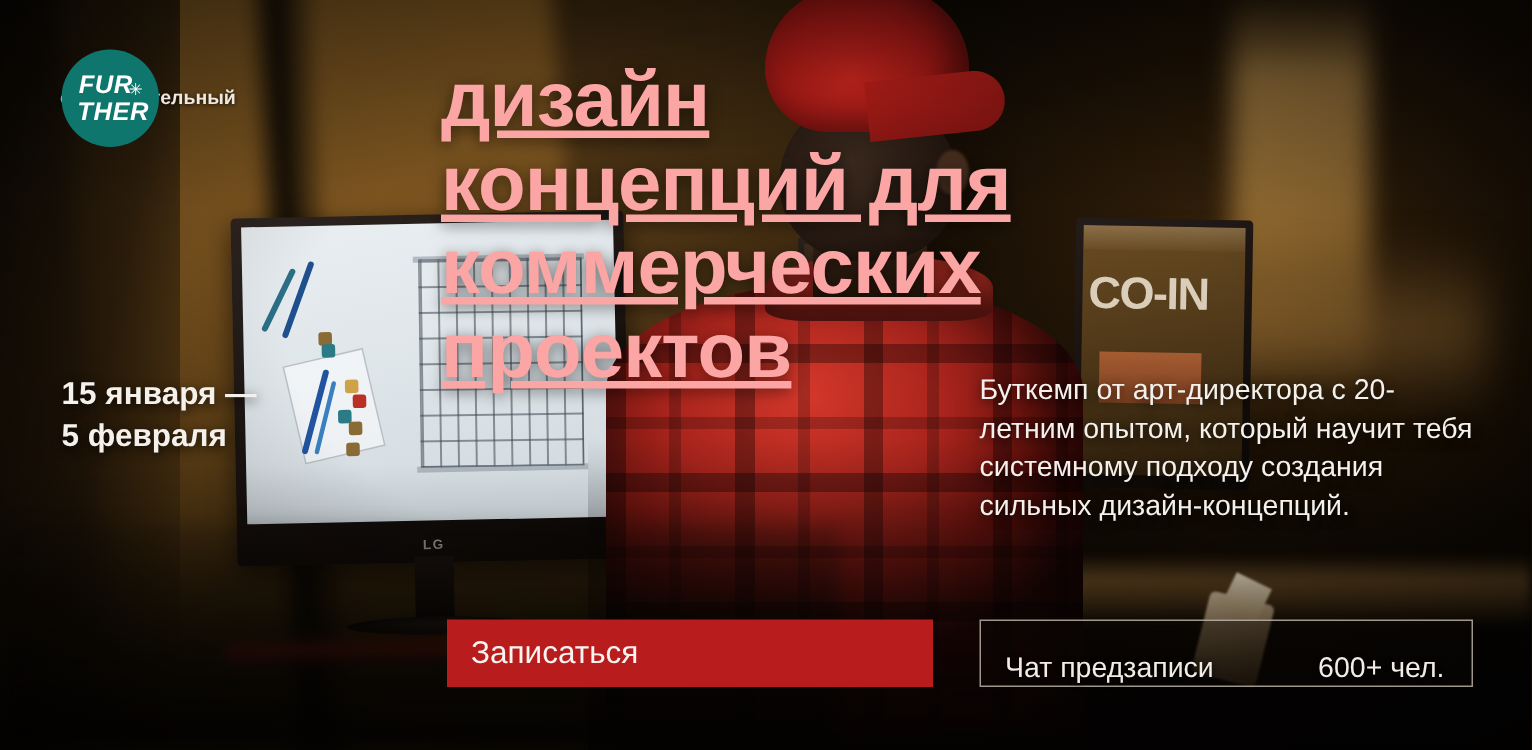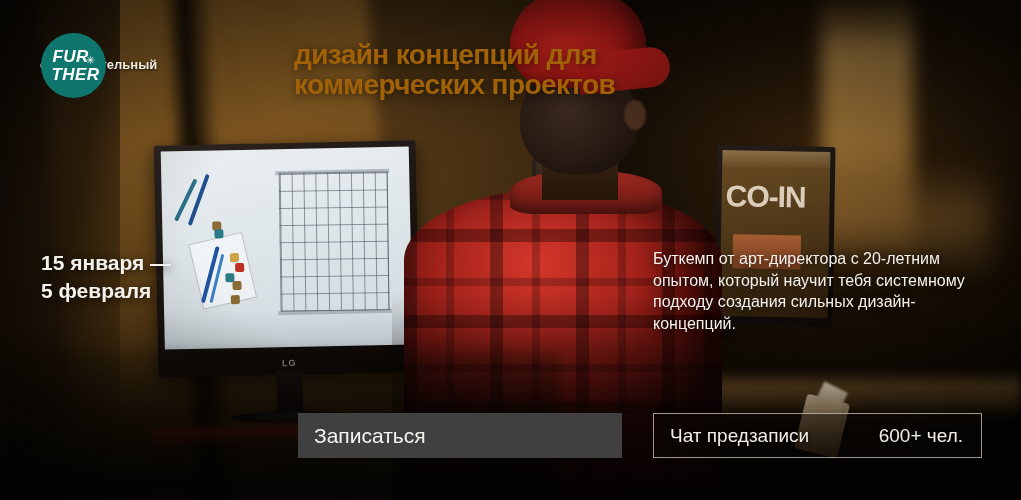--- a/index.html
+++ b/index.html
@@ -316,72 +316,73 @@
     color: #efe8de; font-size: 13px; font-weight: bold;
     font-family: "Liberation Sans", sans-serif;
     text-shadow: 0 1px 3px rgba(0,0,0,.75);
     white-space: nowrap;
   }
 
   
   .headline {
     position: absolute; left: 294px; top: 40px;
     width: 400px;
-    color: #a16207;
+    color: #fca5a5;
     font-family: "Liberation Sans", sans-serif;
     font-weight: bold;
-    font-size: 28px;
+    font-size: 52px;
     line-height: 1.07;
     letter-spacing: -.6px;
     text-shadow: 0 2px 10px rgba(0,0,0,.55);
+    text-decoration: underline;
   }
 
   
   .dates {
     position: absolute; left: 41px; top: 249px;
     color: #f4f1ec;
     font-family: "Liberation Sans", sans-serif;
     font-size: 21px; line-height: 1.33; font-weight: bold;
     text-shadow: 0 2px 8px rgba(0,0,0,.8);
     white-space: pre-line;
   }
 
   
   .desc {
     position: absolute; left: 653px; top: 248px;
     width: 330px;
     color: #f4f1ec;
     font-family: "Liberation Sans", sans-serif;
-    font-size: 16px; line-height: 1.35;
+    font-size: 19px; line-height: 1.35;
     text-shadow: 0 2px 8px rgba(0,0,0,.8);
   }
 
   
   .cta {
     position: absolute; left: 298px; top: 413px;
     width: 324px; height: 45px;
-    background: #404040;
+    background: #b91c1c;
     border: none;
     display: flex; align-items: center;
     padding-left: 16px;
     cursor: pointer;
   }
   .cta-label {
     color: #f6f4f0;
     font-family: "Liberation Sans", sans-serif;
     font-size: 21px; font-weight: normal;
   }
 
   
   .chat {
     position: absolute; left: 653px; top: 413px;
     width: 329px; height: 45px;
     border: 1px solid rgba(216,208,196,.72);
     background: rgba(12,7,4,.42);
-    display: flex; align-items: center; justify-content: space-between;
+    display: flex; align-items: flex-end; justify-content: space-between;
     padding: 0 18px 0 16px;
     cursor: pointer;
   }
   .chat-label, .chat-count {
     color: #f1ede6;
     font-family: "Liberation Sans", sans-serif;
     font-size: 19px;
     text-shadow: 0 1px 4px rgba(0,0,0,.85);
     white-space: nowrap;
   }

